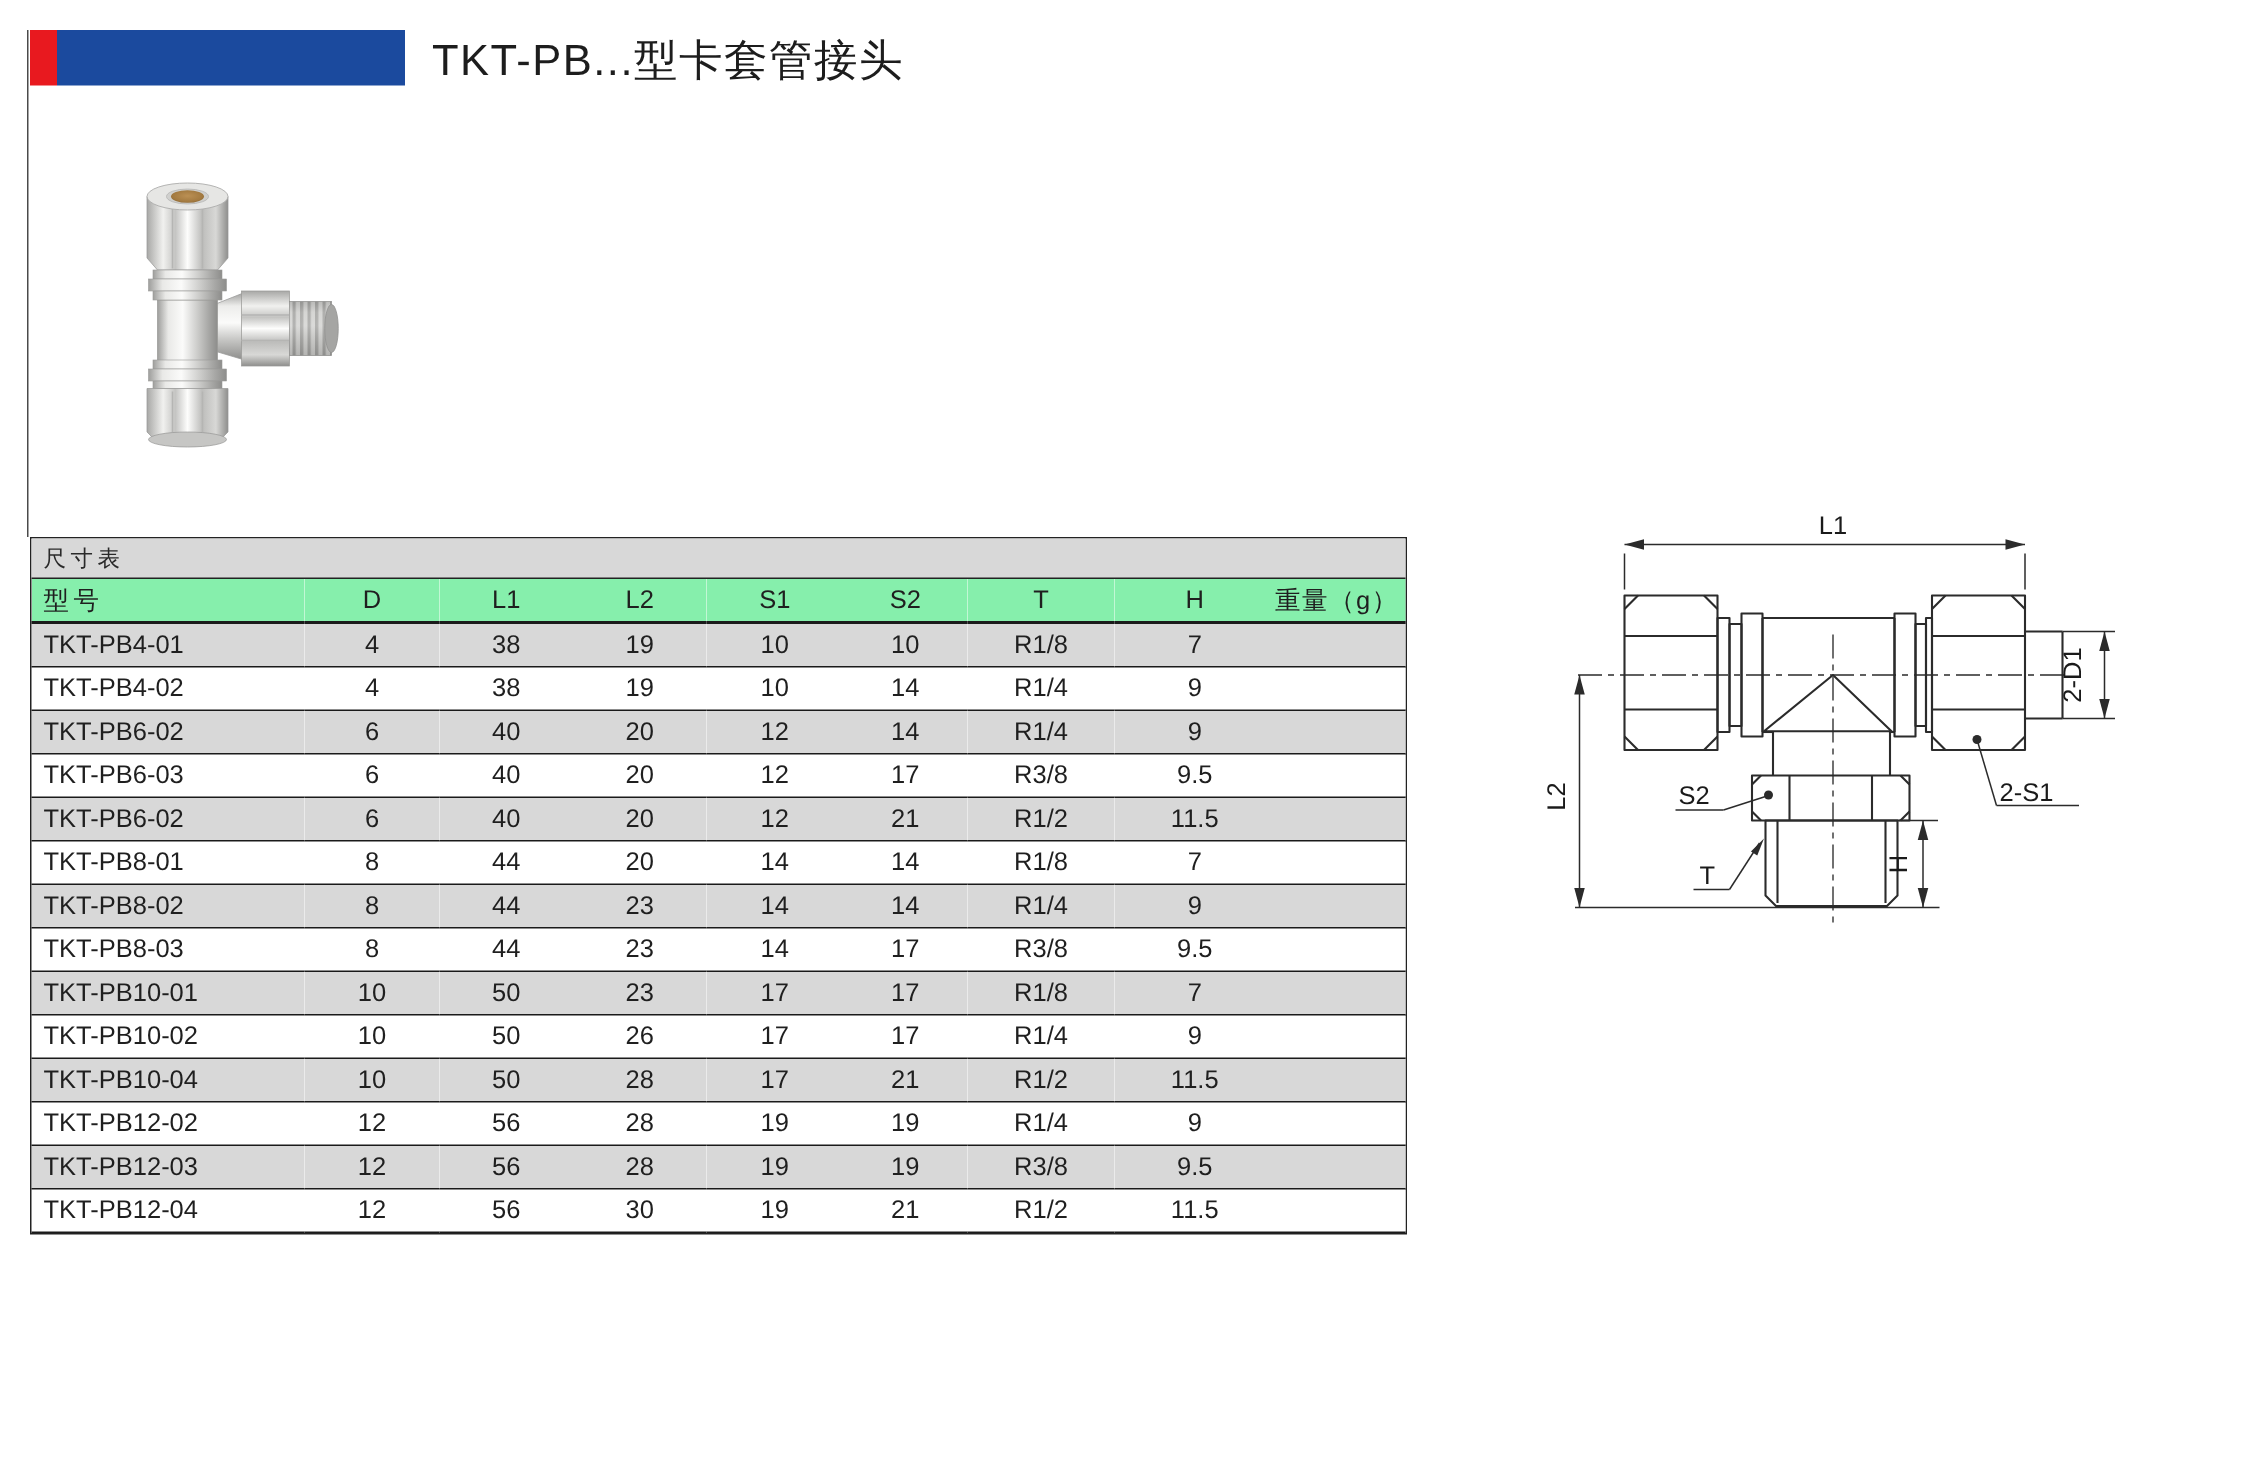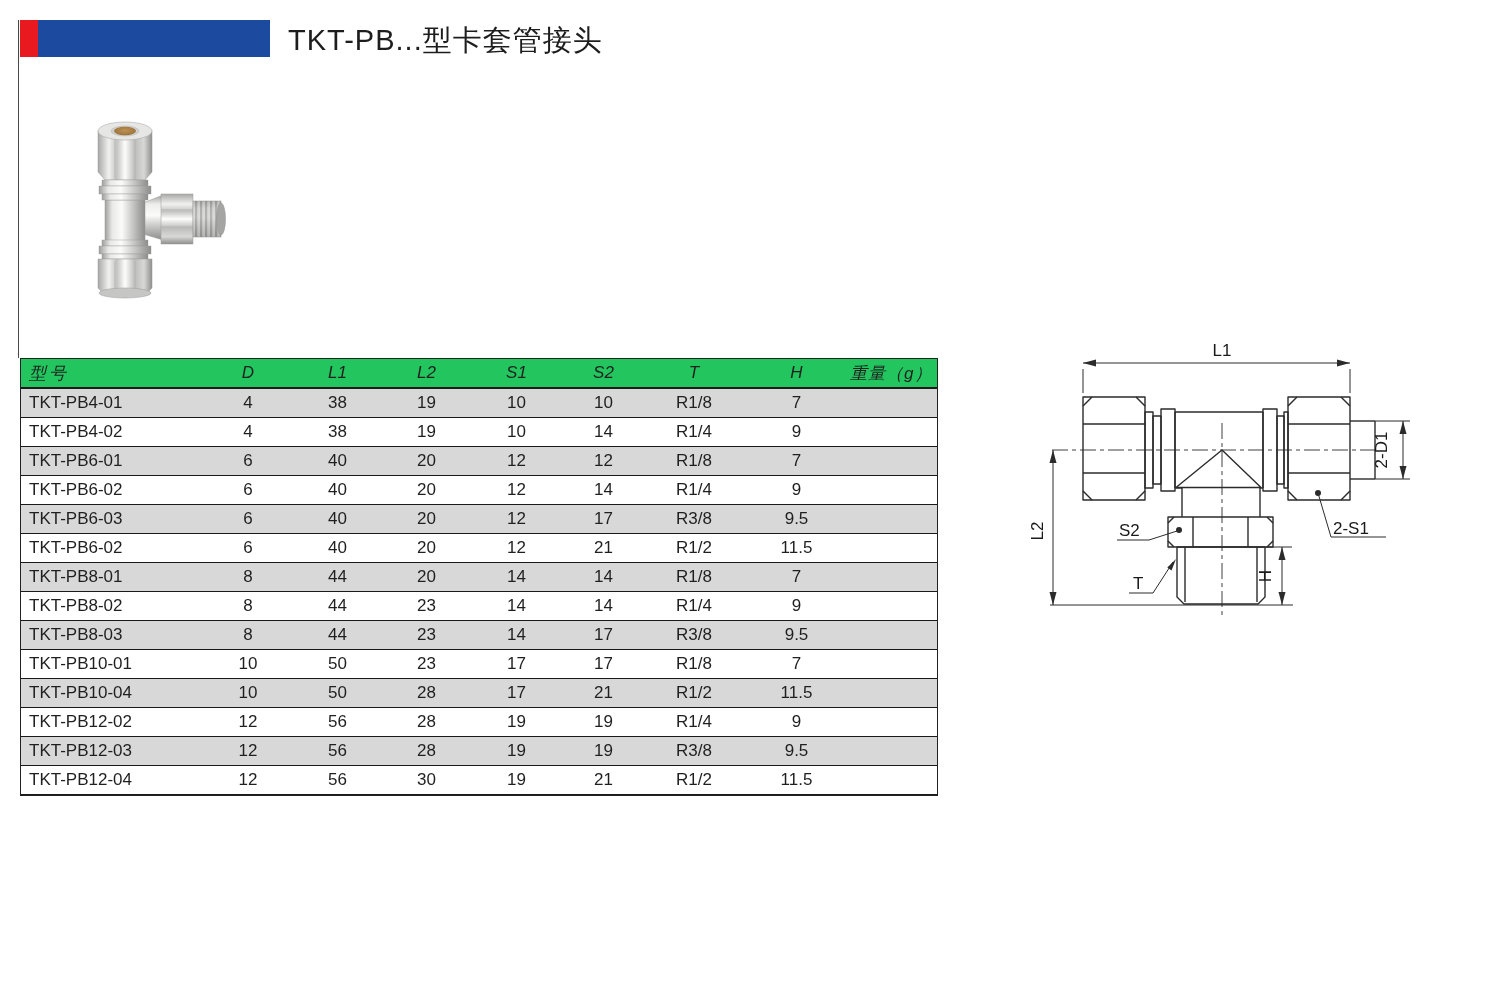--- a/index.html
+++ b/index.html
@@ -35,21 +35,21 @@
   table { width:100%; border-collapse:collapse; table-layout:fixed; }
   col.c0{width:182px} col.c1{width:90px} col.c2{width:89px} col.c3{width:89px}
   col.c4{width:91px} col.c5{width:83px} col.c6{width:98px} col.c7{width:107px} col.c8{width:87px}
   th, td {
     height:29px; font-size:17px; font-weight:400; color:#1f1f1f;
     text-align:center; vertical-align:middle; white-space:nowrap; overflow:hidden;
   }
   th:first-child, td:first-child { text-align:left; padding-left:8px; }
   th:first-child { letter-spacing:3px; }
   th:last-child { text-align:left; padding-right:3px; letter-spacing:1px; }
-  thead tr { background:#22c55e; border-bottom:2.5px solid #1a1a1a;font-style:italic; }
+  thead tr { background:#86efac; border-bottom:2.5px solid #1a1a1a; }
   tbody tr { border-bottom:1.5px solid #1a1a1a; }
   tbody tr:nth-child(odd) { background:#d8d8d8; }
   tbody tr:nth-child(even) { background:#ffffff; }
 
   
   .drawing { position:absolute; left:1030px; top:335px; width:385px; height:290px; }
   .drawing text { font-family:"Liberation Sans", sans-serif; font-size:17px; fill:#1a1a1a; }
   .ln  { stroke:#2b2b2b; stroke-width:1.4; fill:none; stroke-linejoin:round; }
   .dim { stroke:#2b2b2b; stroke-width:1; fill:none; }
   .cl  { stroke:#2b2b2b; stroke-width:0.9; fill:none; stroke-dasharray:16 4 4 4; }
@@ -137,20 +137,21 @@
     <rect x="24" y="146" width="52" height="8" fill="url(#gV)" stroke="#9a9a98" stroke-width="0.4"></rect>
     <rect x="27" y="154" width="46" height="5" fill="url(#gV)" stroke="#9a9a98" stroke-width="0.4"></rect>
 
     <polygon points="23,159 77,159 77,188 70,195 30,195 23,188" fill="url(#gNut)" stroke="#9a9a98" stroke-width="0.5"></polygon>
     <line x1="40" y1="161" x2="40" y2="194" stroke="#b5b5b3" stroke-width="1"></line>
     <line x1="60" y1="161" x2="60" y2="194" stroke="#b5b5b3" stroke-width="1"></line>
     <ellipse cx="50" cy="193" rx="26" ry="5" fill="#c6c6c4" stroke="#9a9a98" stroke-width="0.5"></ellipse>
   </svg>
 
   <div class="table-block">
+    <div class="table-caption">尺寸表</div>
     <table>
       <colgroup>
         <col class="c0">
           <col class="c1">
           <col class="c2">
           <col class="c3">
           <col class="c4">
         <col class="c5">
           <col class="c6">
           <col class="c7">
@@ -186,31 +187,20 @@
             <td>4</td>
             <td>38</td>
             <td>19</td>
             <td>10</td>
             <td>14</td>
             <td>R1/4</td>
             <td>9</td>
             <td></td>
           </tr>
           <tr>
-            <td>TKT-PB6-01</td>
-            <td>6</td>
-            <td>40</td>
-            <td>20</td>
-            <td>12</td>
-            <td>12</td>
-            <td>R1/8</td>
-            <td>7</td>
-            <td></td>
-          </tr>
-          <tr>
             <td>TKT-PB6-02</td>
             <td>6</td>
             <td>40</td>
             <td>20</td>
             <td>12</td>
             <td>14</td>
             <td>R1/4</td>
             <td>9</td>
             <td></td>
           </tr>
@@ -271,20 +261,31 @@
           </tr>
           <tr>
             <td>TKT-PB10-01</td>
             <td>10</td>
             <td>50</td>
             <td>23</td>
             <td>17</td>
             <td>17</td>
             <td>R1/8</td>
             <td>7</td>
+            <td></td>
+          </tr>
+          <tr>
+            <td>TKT-PB10-02</td>
+            <td>10</td>
+            <td>50</td>
+            <td>26</td>
+            <td>17</td>
+            <td>17</td>
+            <td>R1/4</td>
+            <td>9</td>
             <td></td>
           </tr>
           <tr>
             <td>TKT-PB10-04</td>
             <td>10</td>
             <td>50</td>
             <td>28</td>
             <td>17</td>
             <td>21</td>
             <td>R1/2</td>

